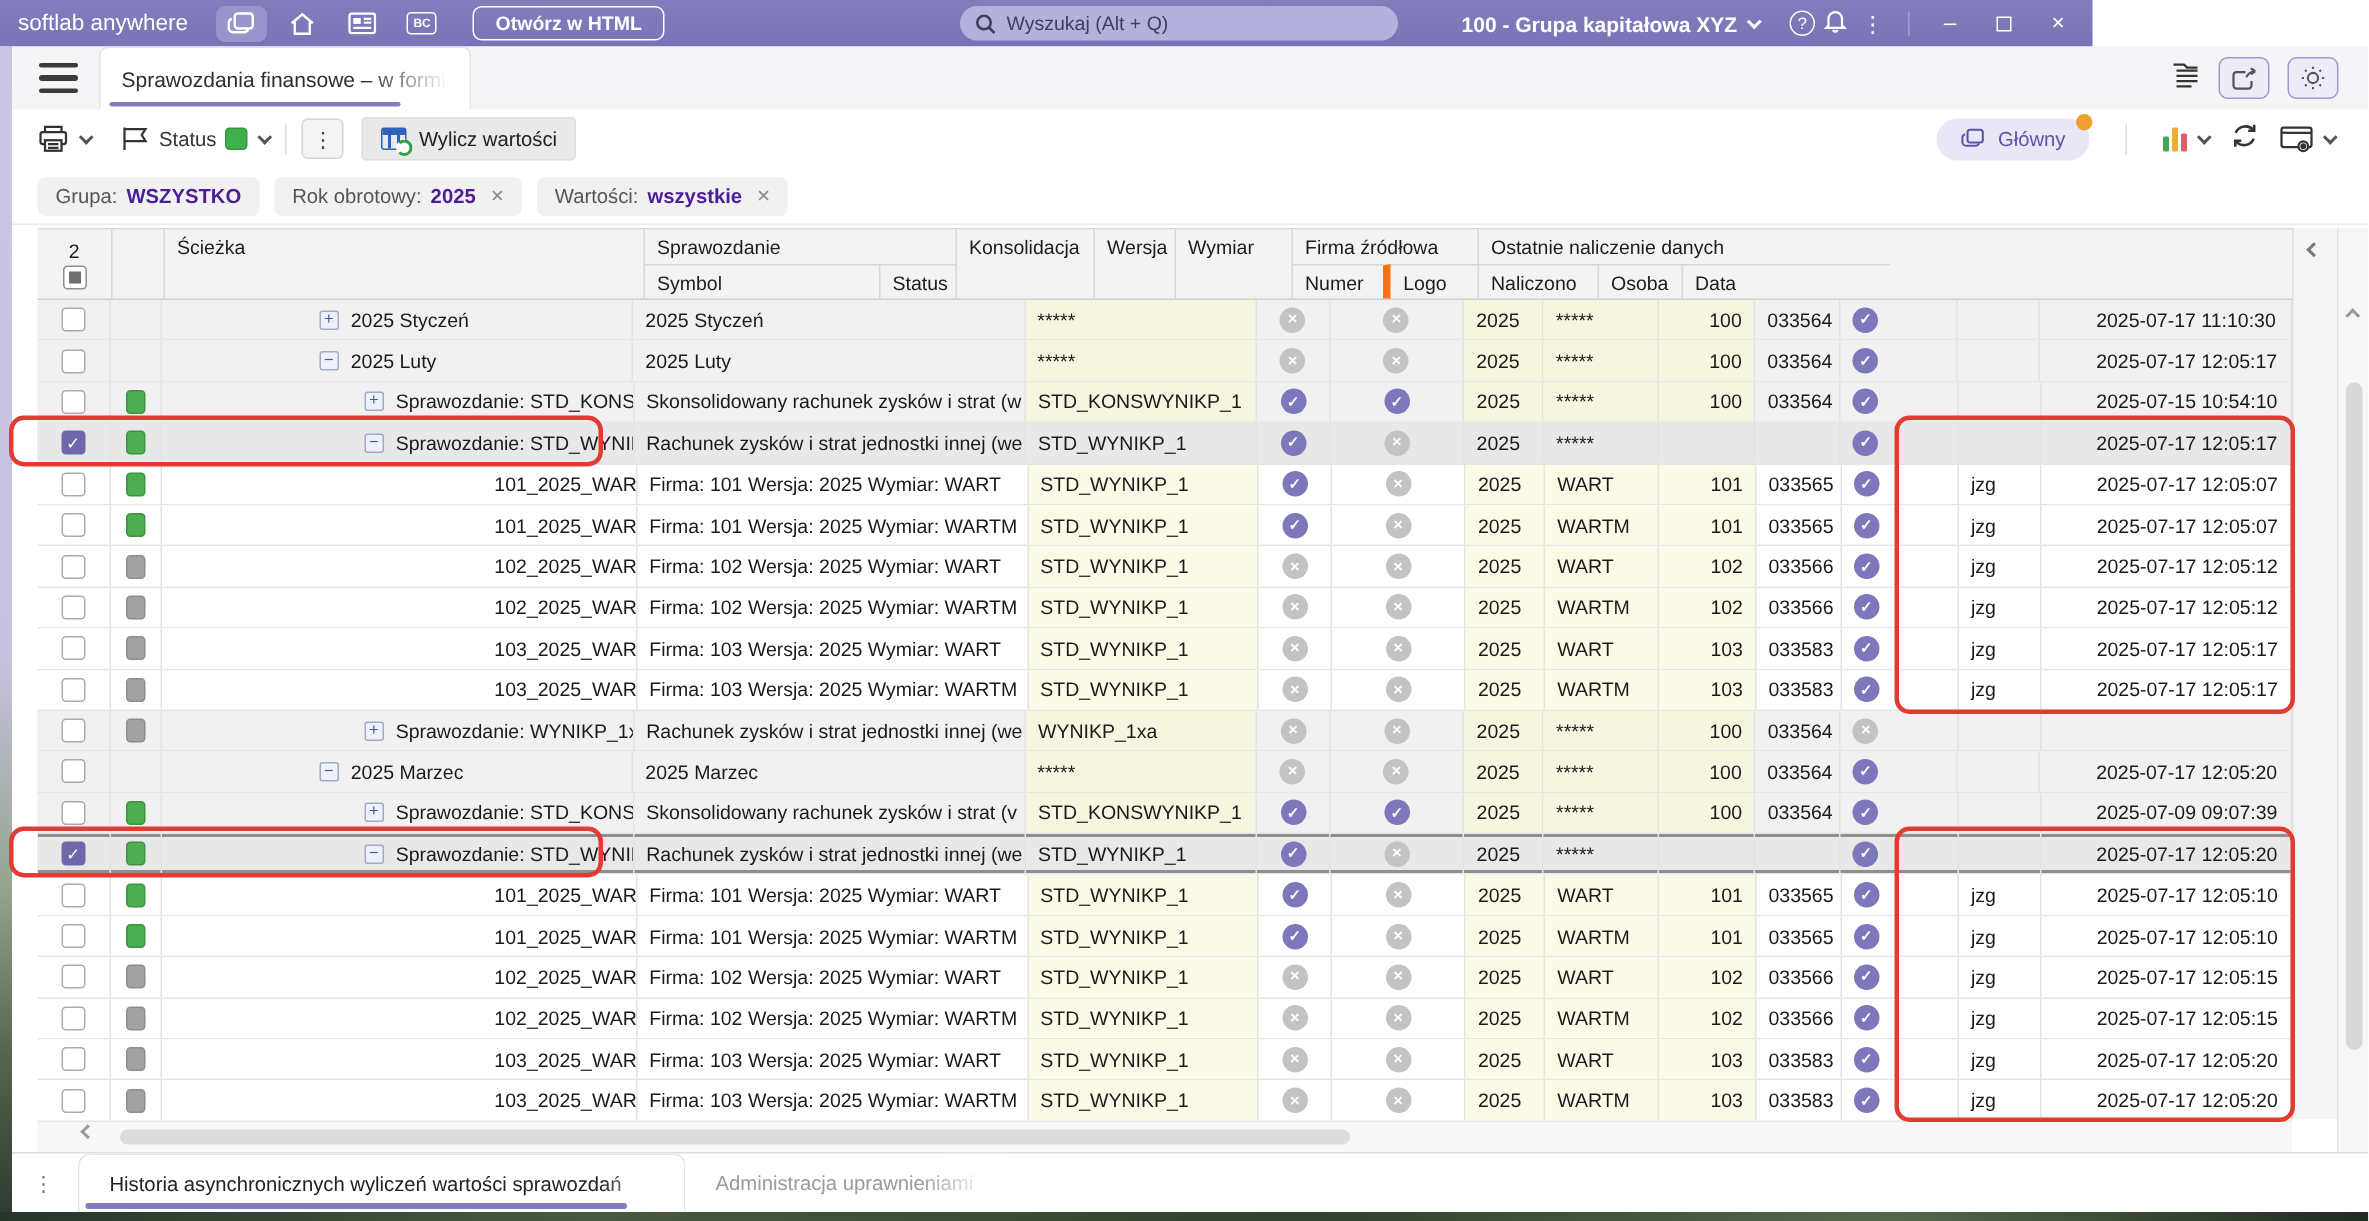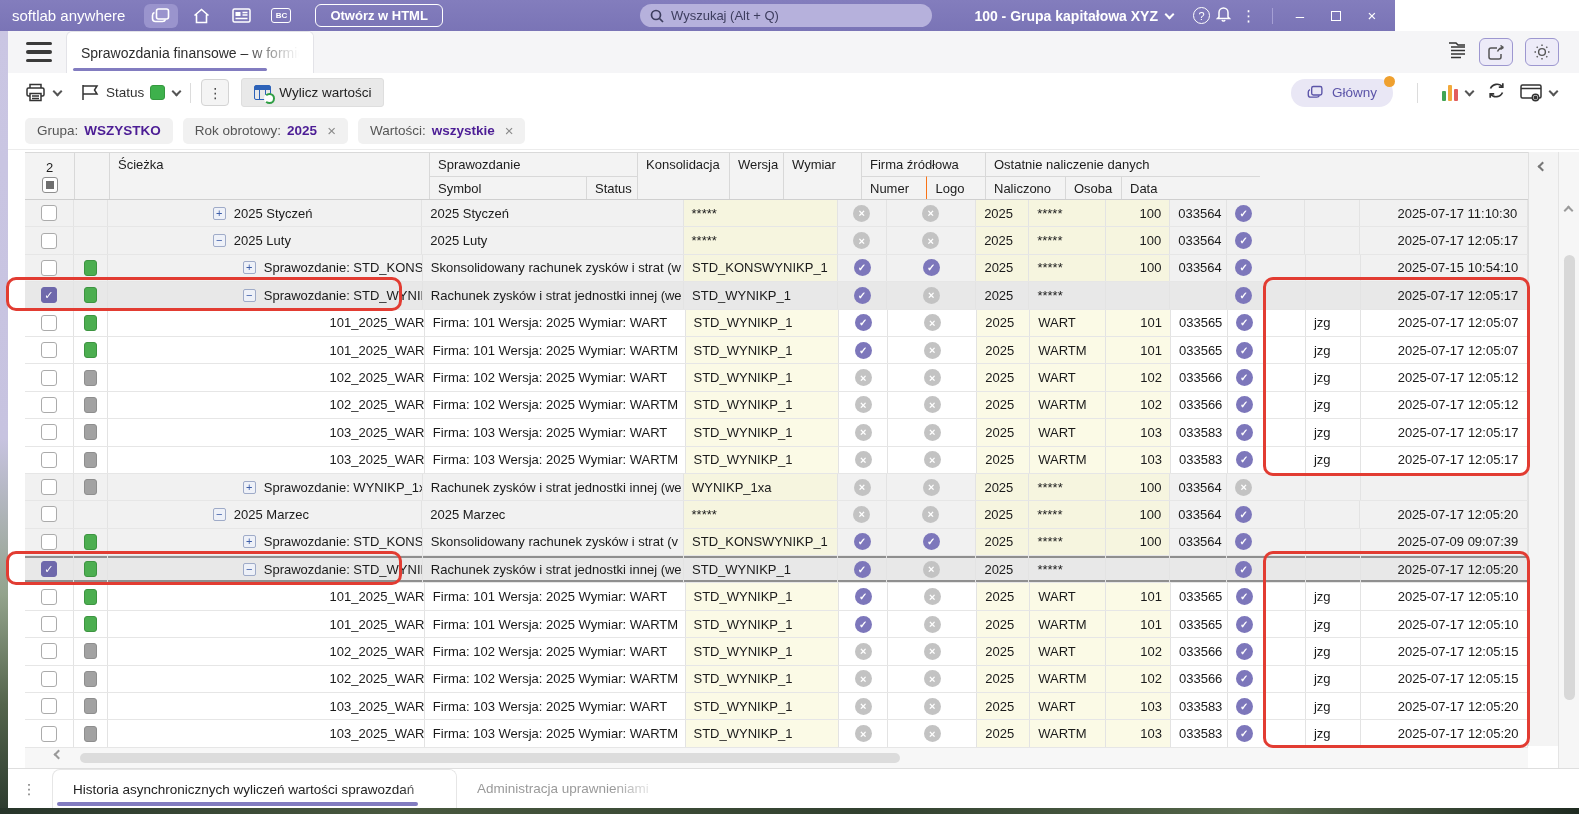--- a/index.html
+++ b/index.html
@@ -367,21 +367,21 @@
           <span class="lbl">Wersja</span>
         </div>
       <div class="hc h-col w-wym">
           <span class="lbl">Wymiar</span>
         </div>
       <div class="hc w-firma">
         <div class="h-top">
             <span class="lbl">Firma źródłowa</span>
           </div>
         <div class="headrow2">
-          <div class="hc h-sub w-num" style="border-right:1px solid #f97316">
+          <div class="hc h-sub w-num" style="border-right:5px solid #f97316">
               <span class="lbl">Numer</span>
             </div>
           <div class="h-sub w-logo">
               <span class="lbl">Logo</span>
             </div>
         </div>
       </div>
       <div class="hc w-ost" style="border-right:none">
         <div class="h-top">
             <span class="lbl">Ostatnie naliczenie danych</span>

